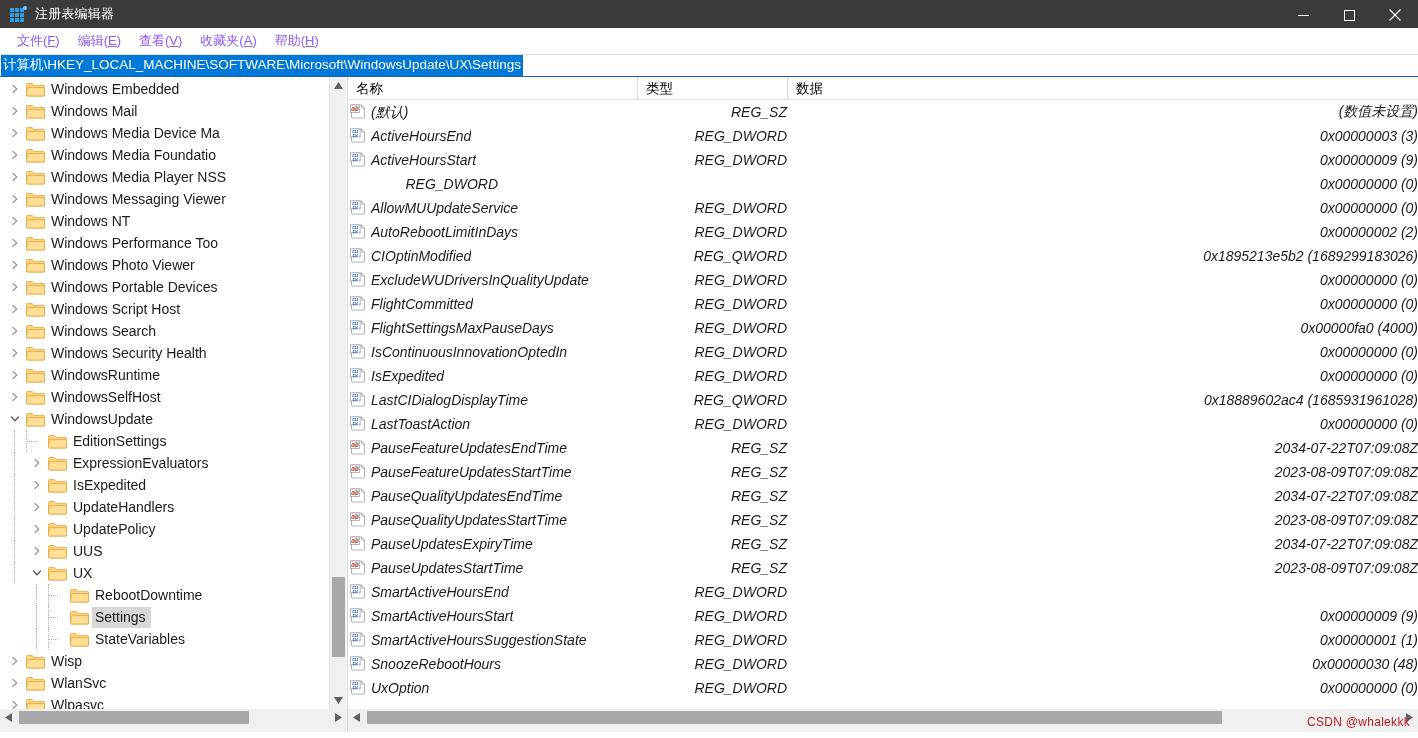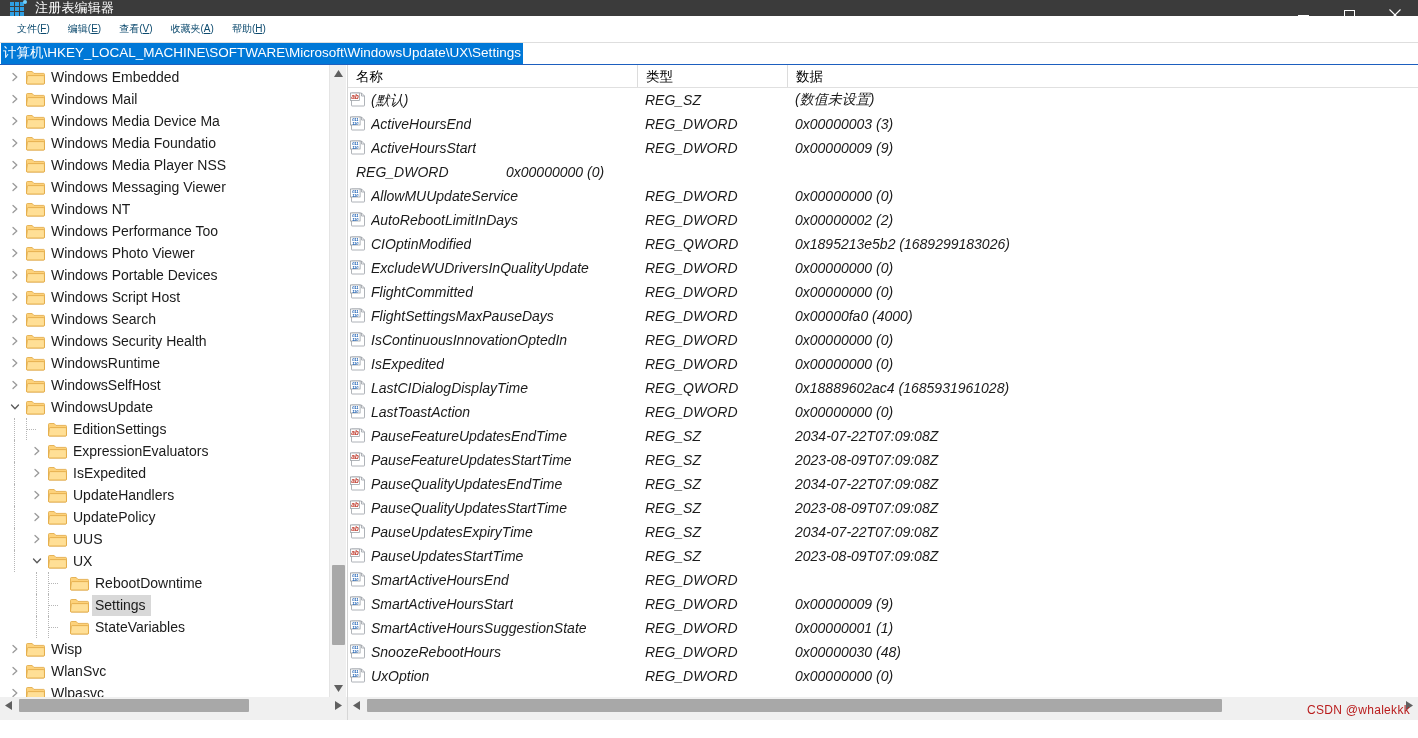--- a/index.html
+++ b/index.html
@@ -5,21 +5,21 @@
   * { box-sizing: border-box; margin: 0; padding: 0; }
   html, body {
     width: 1418px; height: 738px;
     overflow: hidden;
     font-family: "Liberation Sans", "DejaVu Sans", sans-serif;
     background: #ffffff;
   }
 
   
   .titlebar {
-    height: 16px;
+    height: 28px;
     background: #3b3b3b;
     display: flex;
     align-items: center;
     position: relative;
   }
   .title-icon {
     width: 16px; height: 16px;
     margin-left: 10px; margin-right: 9px;
     position: relative;
     flex: none;
@@ -60,22 +60,22 @@
   
   .menubar {
     height: 26px;
     background: #ffffff;
     display: flex;
     align-items: center;
     padding-left: 8px;
     border-bottom: 1px solid #ffffff;
   }
   .menu-item {
-    font-size: 10px;
-    color: #0c4a6e;
+    font-size: 13px;
+    color: #8b5cf6;
     padding: 3px 9px;
     white-space: nowrap;
   }
   .menu-item u { text-decoration: underline; }
 
   
   .addressbar {
     height: 23px;
     background: #ffffff;
     border-top: 1px solid #dedede;
@@ -217,20 +217,21 @@
     border-radius: 1px;
   }
 
   
   .list-pane {
     flex: 1;
     position: relative;
     background: #ffffff;
     overflow: hidden;
     border-left: 1px solid #d6d6d6;
+    text-align: right;
   }
   .list-header {
     height: 23px;
     display: flex;
     background: #ffffff;
     border-bottom: 1px solid #e0e0e0;
     align-items: stretch;
   }
   .col-head {
     font-size: 13.5px;

